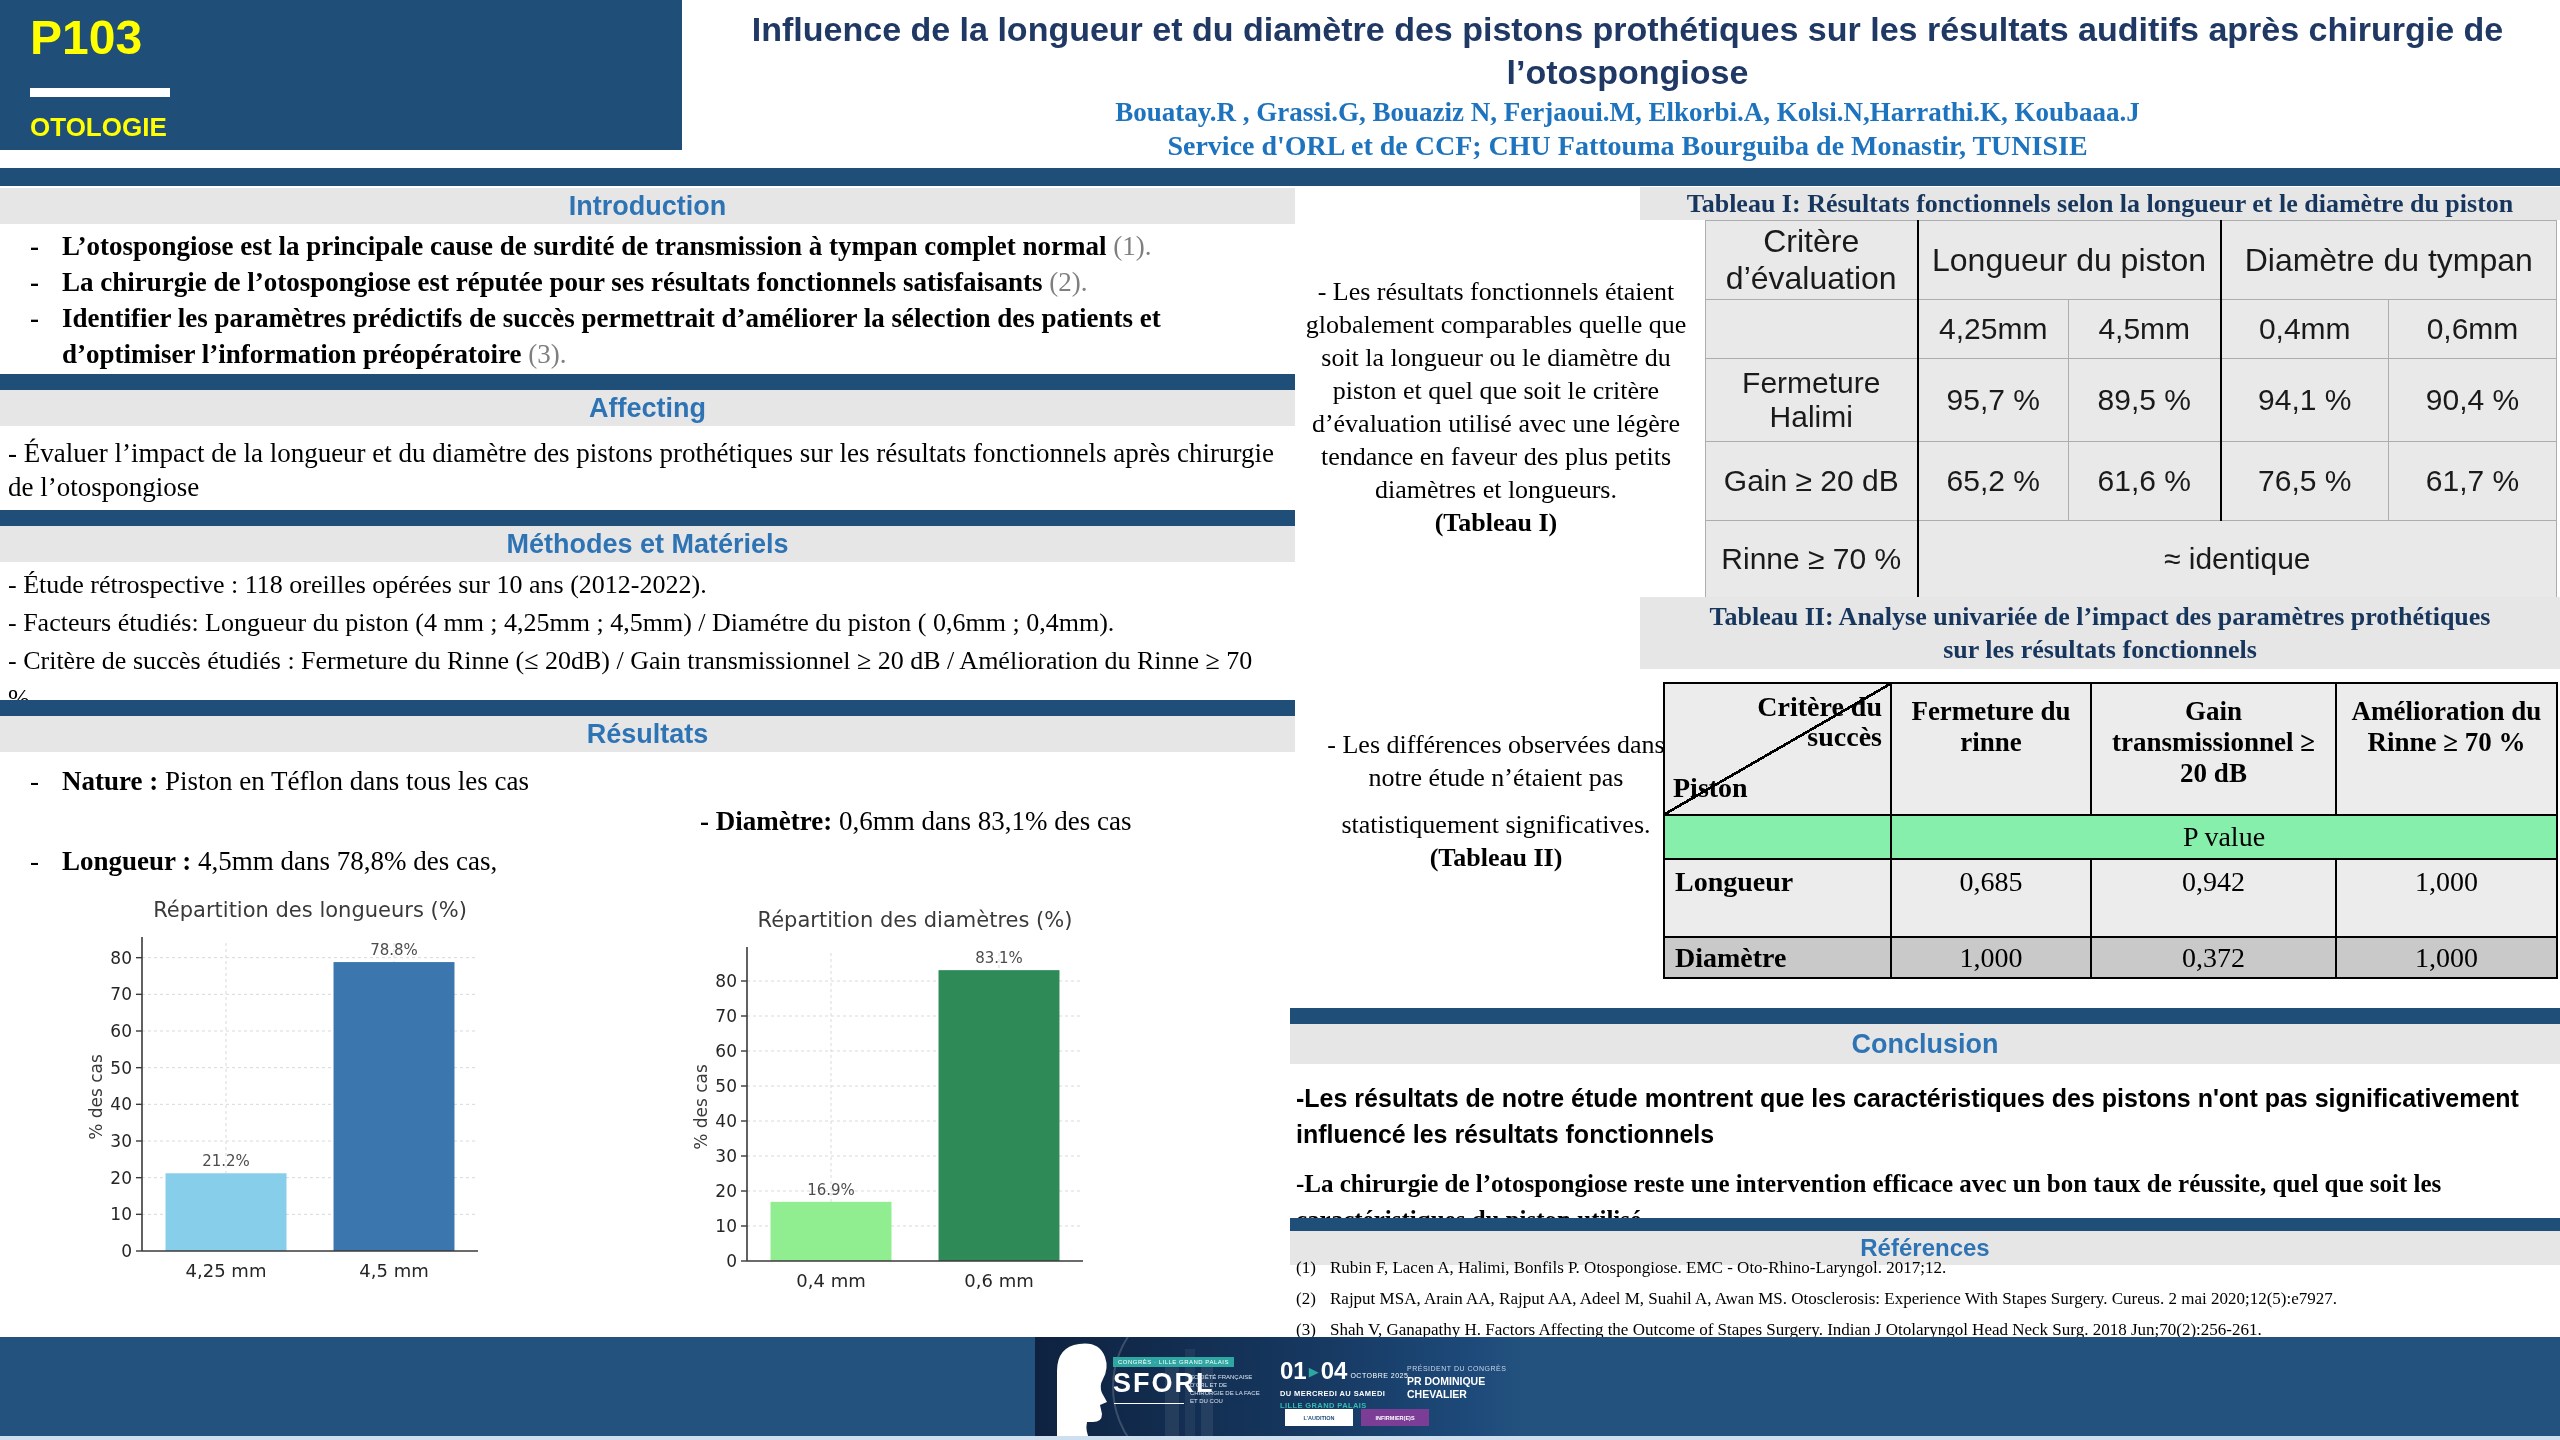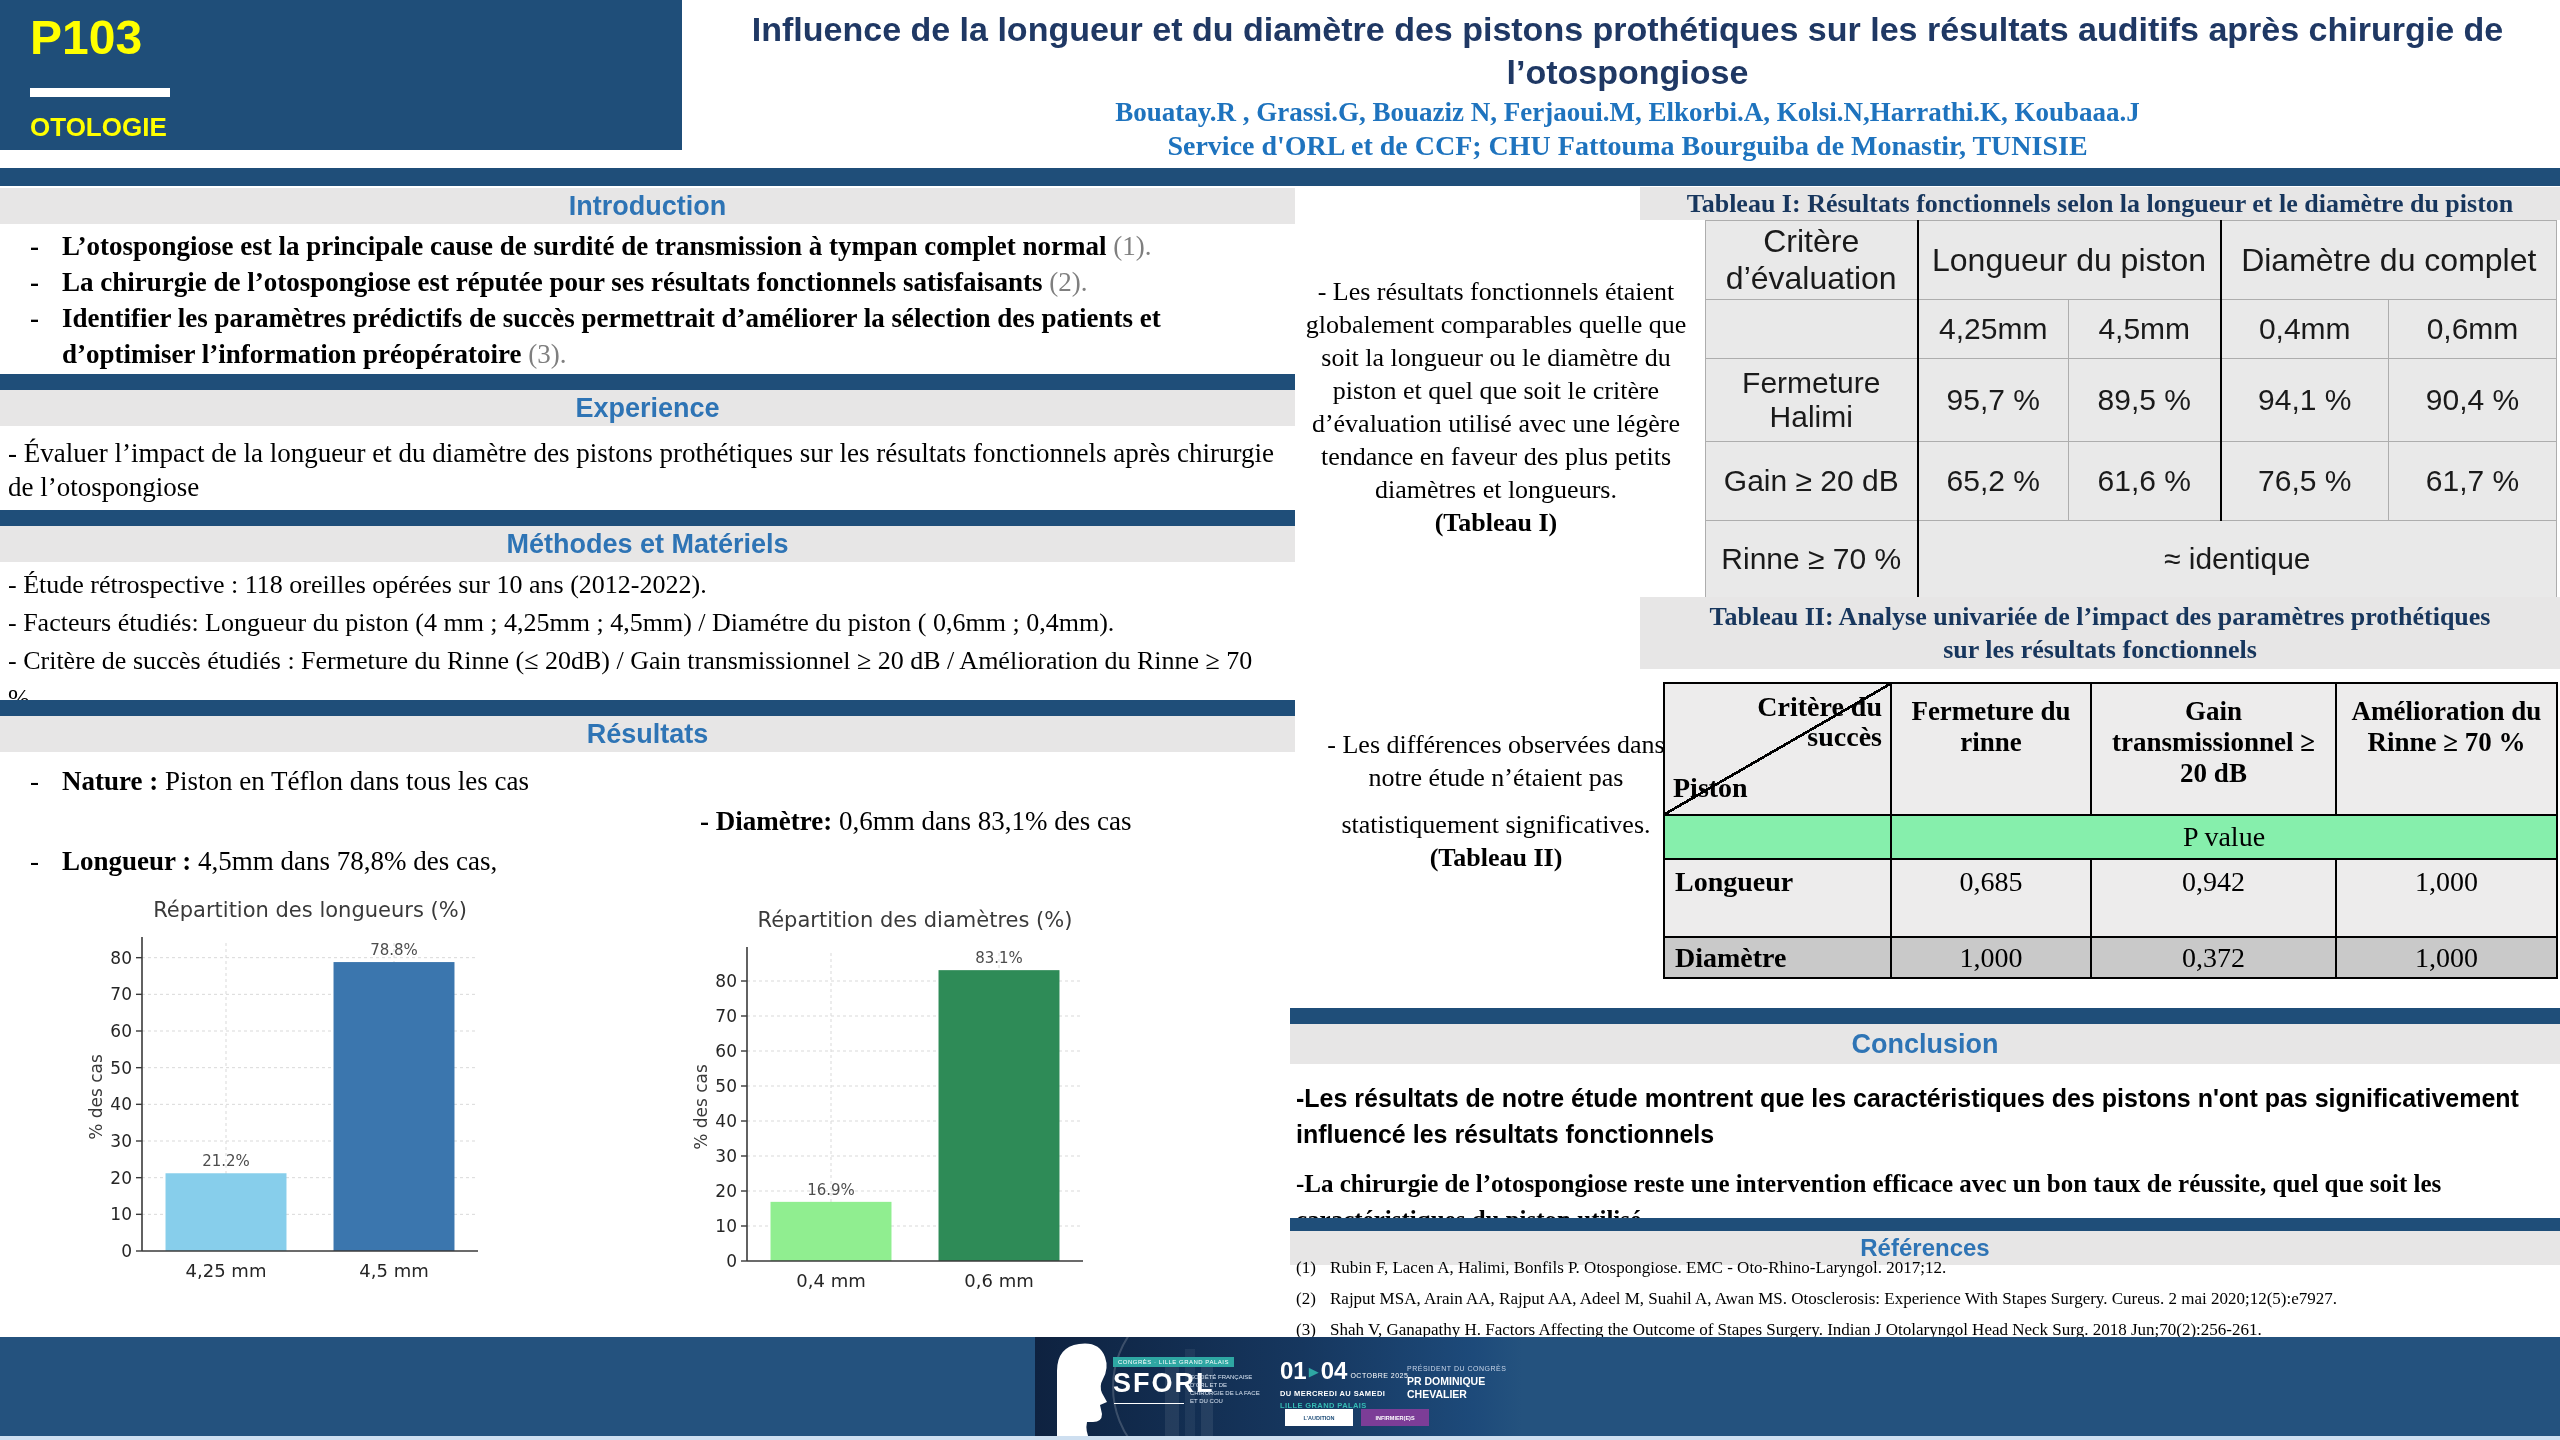--- a/index.html
+++ b/index.html
@@ -113,21 +113,21 @@
       <span><span>La chirurgie de l’otospongiose est réputée pour ses résultats fonctionnels satisfaisants </span><span class="cite">(2).</span></span>
     </div>
     <div class="bullet">
       <span class="dash">-</span>
       <span><span>Identifier les paramètres prédictifs de succès permettrait d’améliorer la sélection des patients et d’optimiser l’information préopératoire </span><span class="cite">(3).</span></span>
     </div>
   </div>
 
   <div class="abs bar" style="left:0;top:374px;width:1295px;height:16px;"></div>
   <div class="abs band" style="left:0;top:390px;width:1295px;height:36px;">
-    <span class="sec-title">Experience</span>
+    <span class="sec-title">Affecting</span>
   </div>
   <div id="objectifs-text" class="abs">-  Évaluer l’impact de la longueur et du diamètre des pistons prothétiques sur les résultats fonctionnels après chirurgie de l’otospongiose</div>
 
   <div class="abs bar" style="left:0;top:510px;width:1295px;height:16px;"></div>
   <div class="abs band" style="left:0;top:526px;width:1295px;height:36px;">
     <span class="sec-title">Méthodes et Matériels</span>
   </div>
   <div id="methodes-text" class="abs">
     <div>- Étude rétrospective : 118 oreilles opérées sur 10 ans (2012-2022).</div>
     <div>- Facteurs étudiés: Longueur du piston (4 mm ; 4,25mm ; 4,5mm) / Diamétre du piston ( 0,6mm ; 0,4mm).</div>
@@ -247,21 +247,21 @@
         <col style="width:212px">
         <col style="width:151px">
         <col style="width:152px">
         <col style="width:168px">
         <col style="width:168px">
       </colgroup>
     <tbody>
         <tr>
       <td class="hdr" style="height:78px;">Critère d’évaluation</td>
       <td class="hdr sepb" colspan="2">Longueur du piston</td>
-      <td class="hdr sepb" colspan="2">Diamètre du complet</td>
+      <td class="hdr sepb" colspan="2">Diamètre du tympan</td>
     </tr>
     <tr>
       <td style="height:58px;"></td>
       <td class="sepb">4,25mm</td>
       <td>4,5mm</td>
       <td class="sepb">0,4mm</td>
       <td>0,6mm</td>
     </tr>
     <tr>
       <td style="height:82px;">Fermeture Halimi</td>

